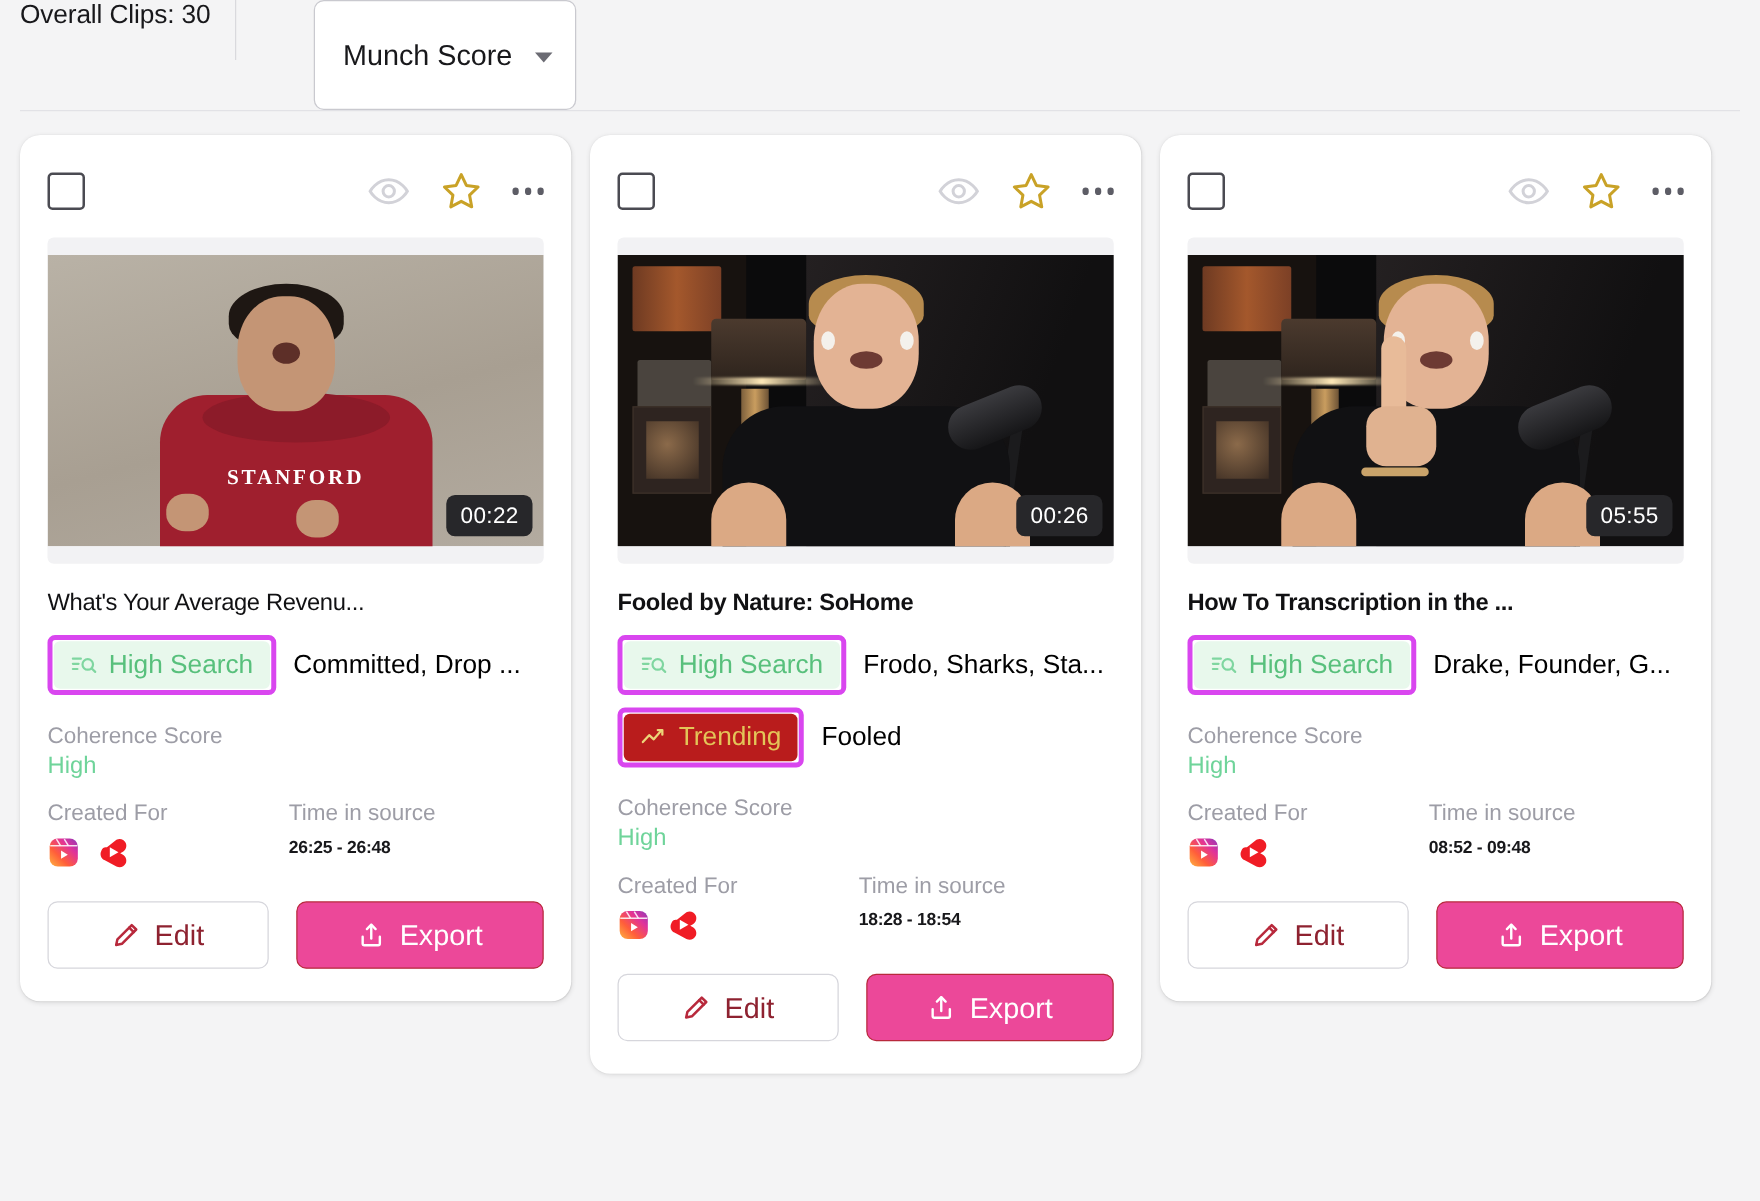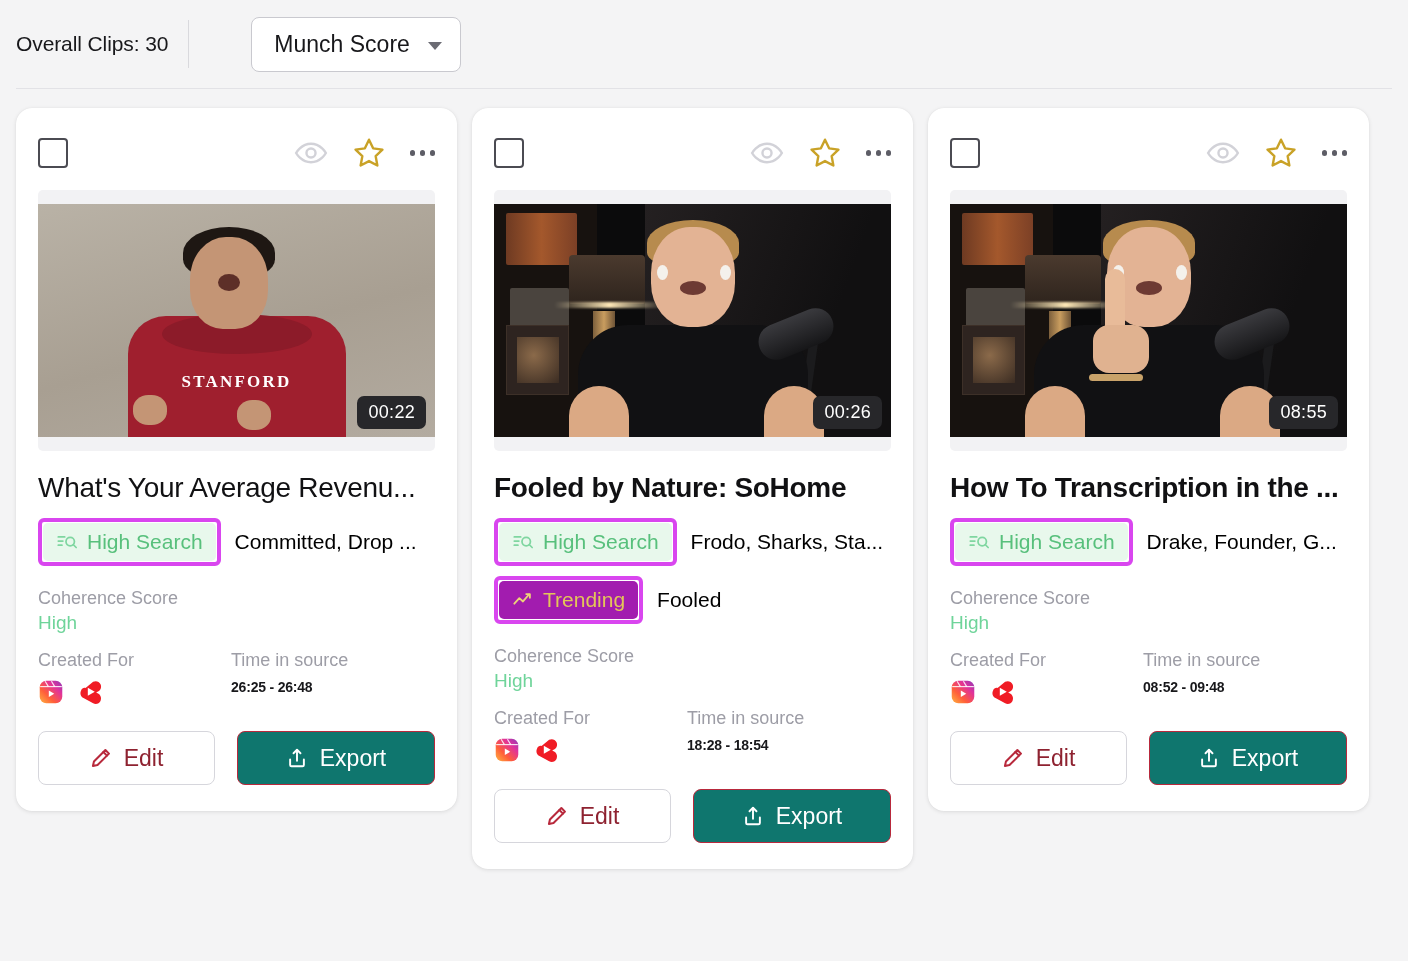--- a/index.html
+++ b/index.html
@@ -7,21 +7,20 @@
     width: 1408px; height: 961px;
     background: #f4f4f5;
     font-family: "Liberation Sans", sans-serif;
     overflow: hidden;
   }
 
   
   .toolbar {
     height: 88px;
     display: flex;
-    align-items: center;
     padding: 0 16px;
     gap: 0;
   }
   .overall-clips {
     font-size: 21px;
     color: #18181b;
     letter-spacing: -0.1px;
     white-space: nowrap;
     padding-right: 20px;
   }
@@ -151,21 +150,21 @@
   .sB-arm1 { position:absolute; left:19%; top:78%; width:60px; height:60px; background:#dba984; border-radius:50% 50% 0 0; }
   .sB-arm2 { position:absolute; right:17%; top:78%; width:60px; height:60px; background:#dba984; border-radius:50% 50% 0 0; }
   .sB-micarm { position:absolute; right:20%; top:56%; width:9px; height:44%; background:#1b1b1d; transform:rotate(8deg); }
   .sB-mic { position:absolute; right:14%; top:48%; width:78px; height:36px; background:linear-gradient(180deg,#3a3a3e,#161618); border-radius:20px; transform:rotate(-22deg); }
   .sB-finger { position:absolute; left:39%; top:28%; width:20px; height:72px; background:#e8bb99; border-radius:11px; }
   .sB-fist { position:absolute; left:36%; top:52%; width:56px; height:48px; background:#e0b290; border-radius:16px; }
   .sB-bracelet { position:absolute; left:35%; top:73%; width:54px; height:7px; background:#c9a36a; border-radius:4px; }
 
   
   .title {
-    font-size: 28px;
+    font-size: 19px;
     font-weight: bold;
     color: #111113;
     letter-spacing: -0.3px;
     margin: 21px 0 14px 0;
     white-space: nowrap;
     overflow: hidden;
   }
   .title.regular { font-weight: normal; }
 
   .tag-row {
@@ -177,21 +176,21 @@
   .badge {
     display: inline-flex;
     align-items: center;
     gap: 9px;
     padding: 7px 13px;
     border-radius: 5px;
     font-size: 21px;
     white-space: nowrap;
   }
   .badge.green { background: #e8f8ec; color: #58c07c; }
-  .badge.amber { background: #a21caf; color: #e3c558; }
+  .badge.amber { background: #b91c1c; color: #e3c558; }
   .hl-box {
     border: 4px solid #d946ef;
     border-radius: 6px;
     padding: 1px;
     display: inline-flex;
   }
   .tag-text {
     font-size: 21px;
     color: #000000;
     white-space: nowrap;
@@ -222,21 +221,21 @@
     align-items: center;
     justify-content: center;
     gap: 12px;
     height: 54px;
     border-radius: 8px;
     font-size: 23px;
     cursor: pointer;
     white-space: nowrap;
   }
   .btn-edit { flex: 1; background: #fff; border: 1px solid #d6d6dc; color: #8e2230; }
-  .btn-export { flex: 1.12; background: #0f766e; border: 1px solid #b8293c; color: #fff; text-align: right; }
+  .btn-export { flex: 1.12; background: #ec4899; border: 1px solid #b8293c; color: #fff; text-align: right; }
 </style>
 </head>
 <body>
 
 <div class="toolbar">
   <div class="overall-clips">Overall Clips: 30</div>
   <div class="tb-divider"></div>
   <div class="sort-select">
     <span>Munch Score</span>
     <span class="caret"></span>
@@ -543,21 +542,21 @@
     <div class="sB-hair"></div>
             <div class="sB-head"></div>
     <div class="sB-ear1"></div>
             <div class="sB-ear2"></div>
             <div class="sB-mouth"></div>
     <div class="sB-mic"></div>
     <div class="sB-finger"></div>
             <div class="sB-fist"></div>
             <div class="sB-bracelet"></div>
   </div>
-        <span class="duration">08:55</span>
+        <span class="duration">05:55</span>
       </div>
     </div>
 
     <div class="title ">How To Transcription in the ...</div>
 
     <div class="tag-row">
       <span class="hl-box">
           <span class="badge green">
       <svg width="22" height="22" viewBox="0 0 24 24" fill="none" stroke="#7fd6a0" stroke-width="1.9" stroke-linecap="round">
     <path d="M2.5 6.5h7M2.5 11h5M2.5 15.5h4"></path>

